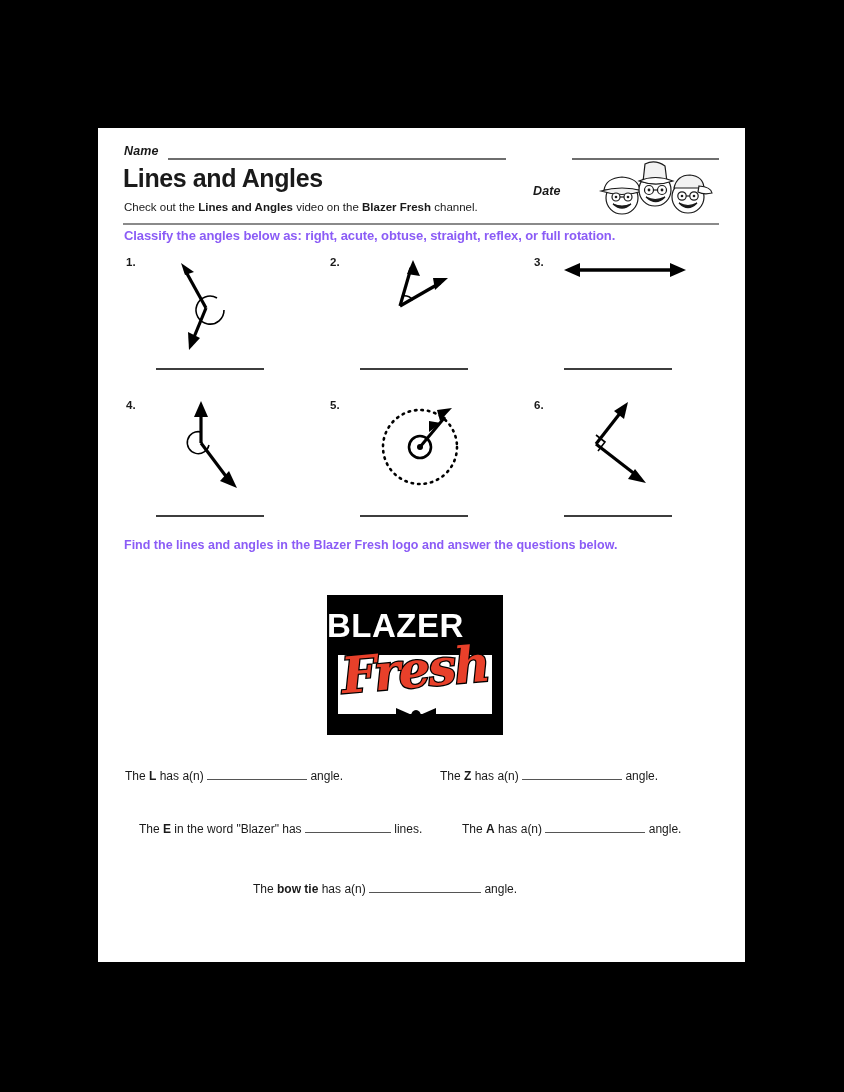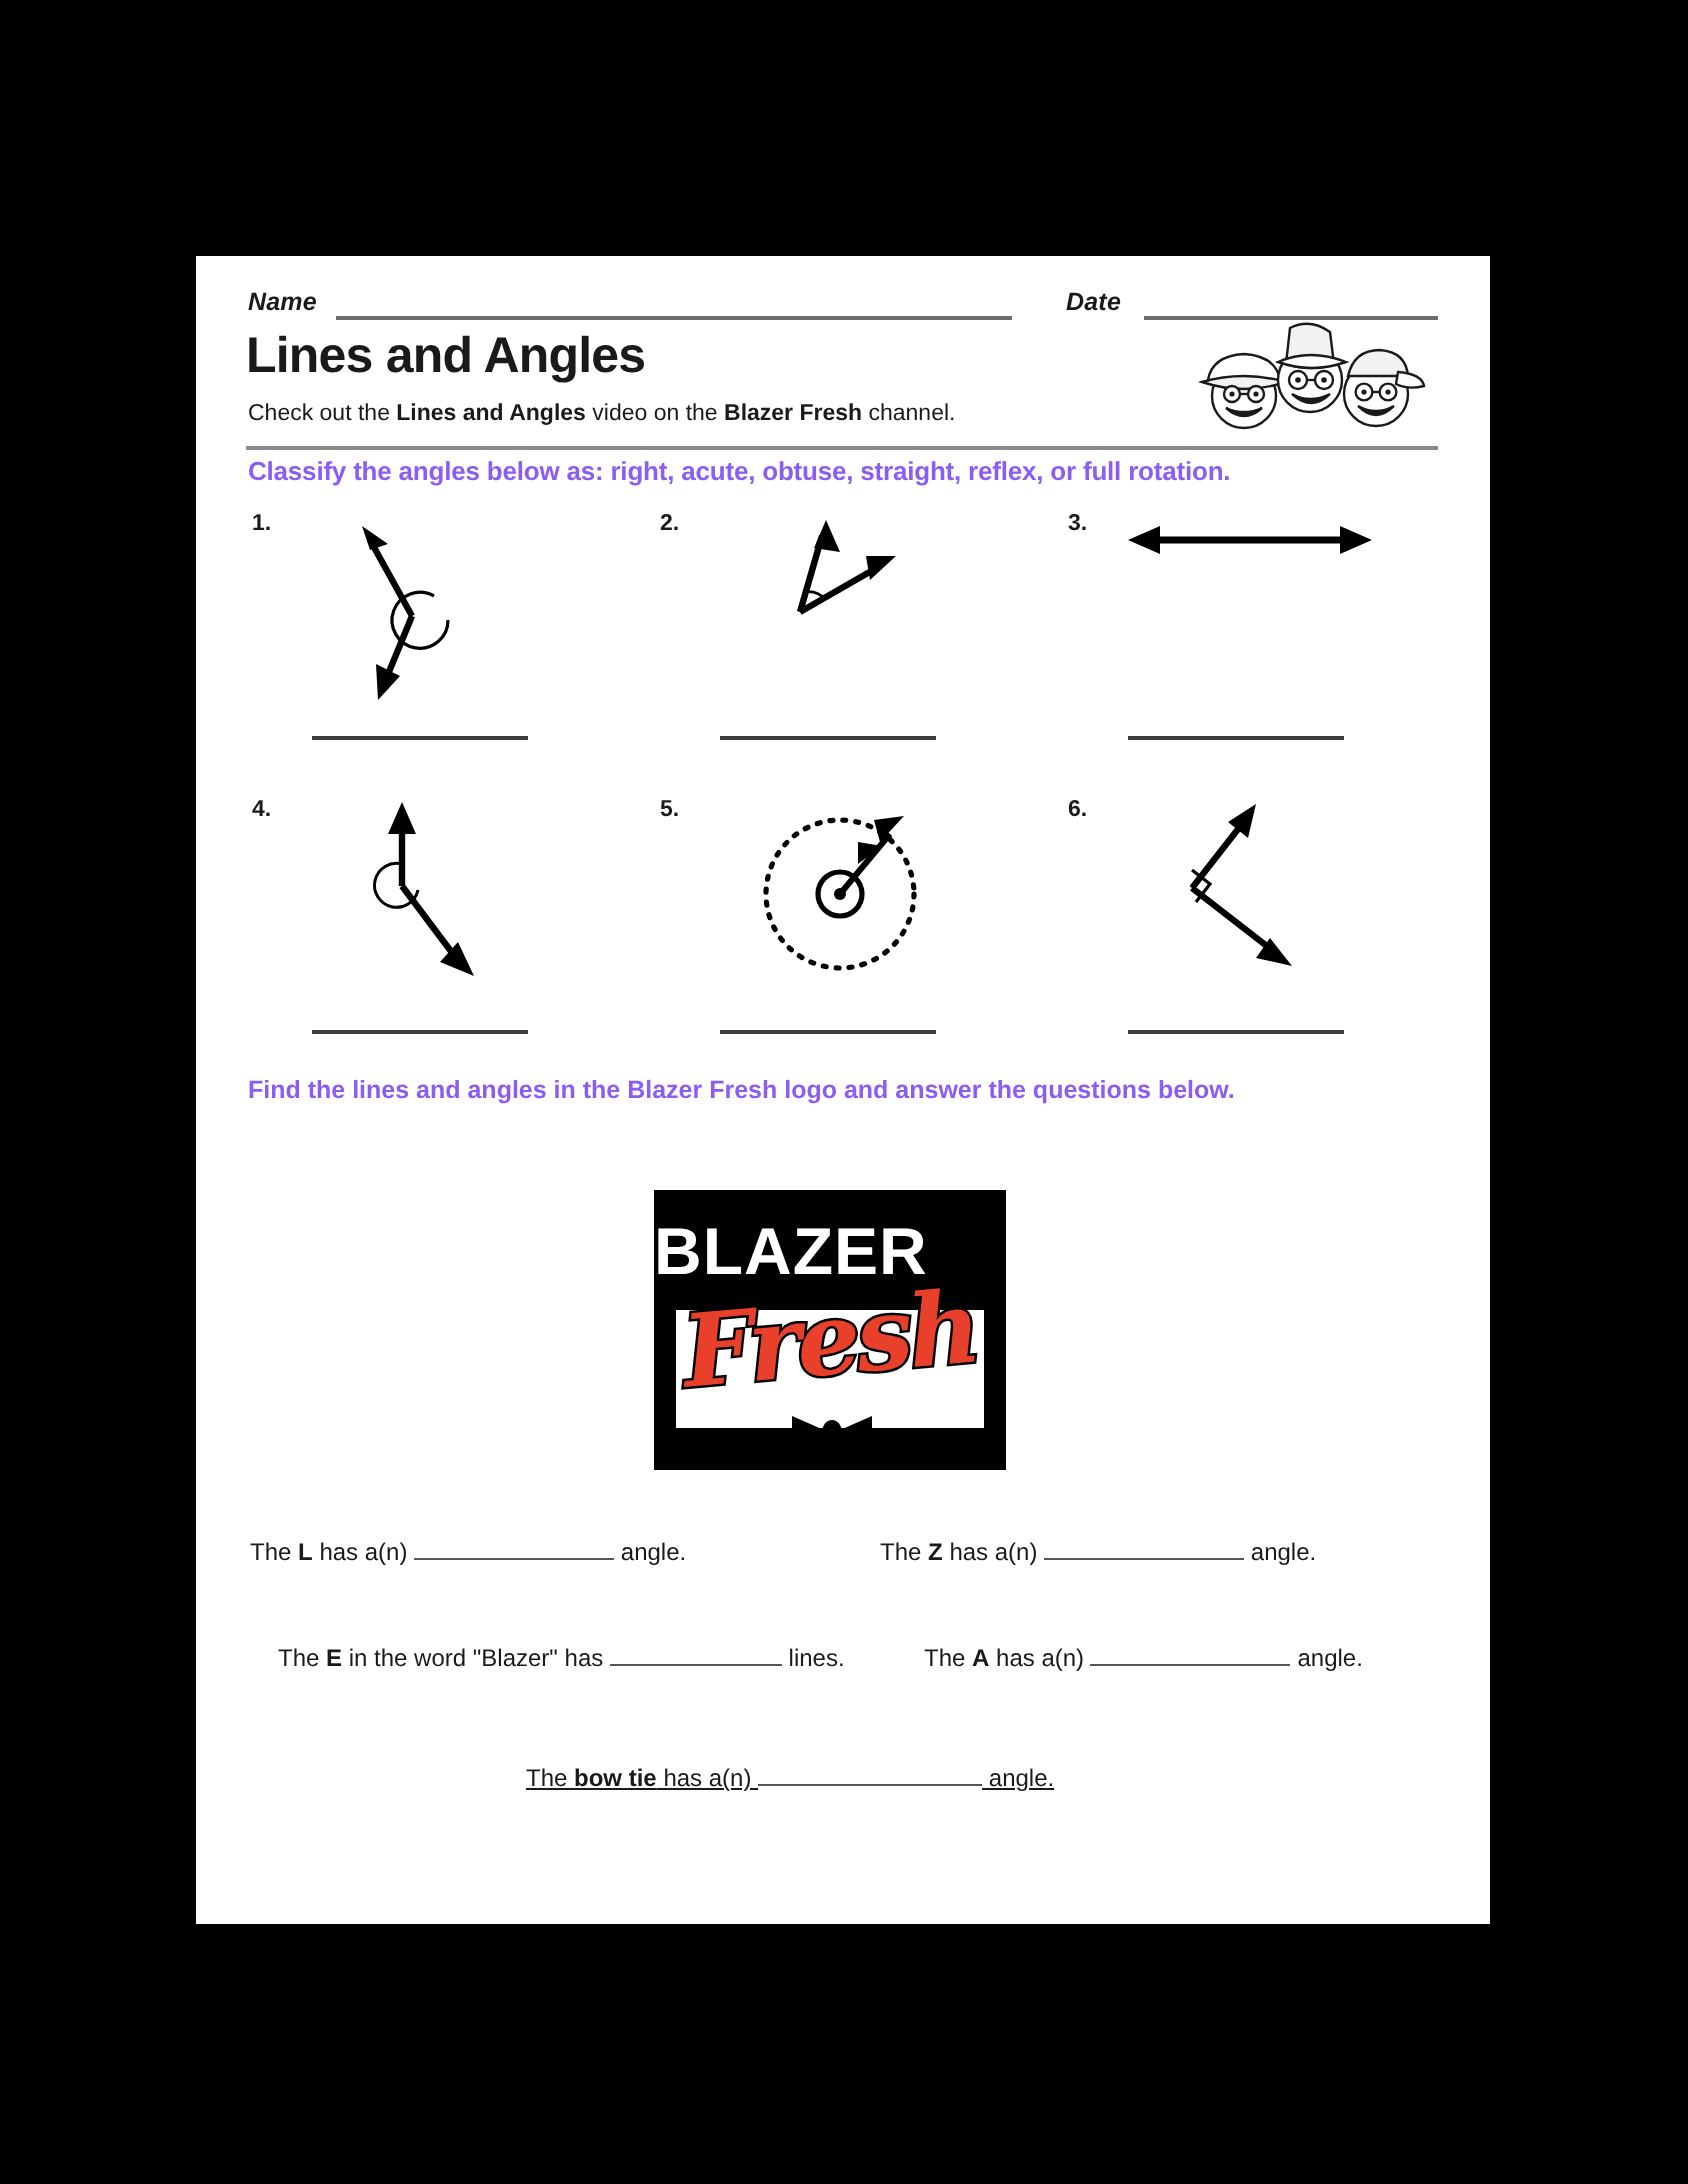--- a/index.html
+++ b/index.html
@@ -39,21 +39,21 @@
     letter-spacing: 0.1px;
   }
   .nd-rule {
     position: absolute;
     top: 14px;
     height: 1.5px;
     background: #6e6e6e;
   }
   #name-label { left: 0; }
   #name-rule  { left: 44px; width: 338px; }
-  #date-label { left: 409px; }
+  #date-label { left: 409px; margin-top: 40px; }
   #date-rule  { left: 448px; width: 147px; }
 
   .title {
     position: absolute;
     left: 25px;
     top: 38px;
     font-size: 25px;
     font-weight: bold;
     color: #1a1a1a;
     letter-spacing: -0.4px;
@@ -221,21 +221,21 @@
     vertical-align: baseline;
   }
   .blank-sm { width: 86px; }
   .blank-md { width: 100px; }
   .blank-lg { width: 112px; }
 
   #q1 { left: 27px;  top: 641px; }
   #q2 { left: 342px; top: 641px; }
   #q3 { left: 41px;  top: 694px; text-align: center; }
   #q4 { left: 342px; top: 694px; margin-left: 22px; }
-  #q5 { left: 165px; top: 754px; text-decoration: underline; }
+  #q5 { left: 155px; top: 754px; }
 </style>
 </head>
 <body>
 
 <div id="page">
 
   <div class="name-date-row">
     <span class="nd-label" id="name-label">Name</span>
     <div class="nd-rule" id="name-rule"></div>
     <span class="nd-label" id="date-label">Date</span>

